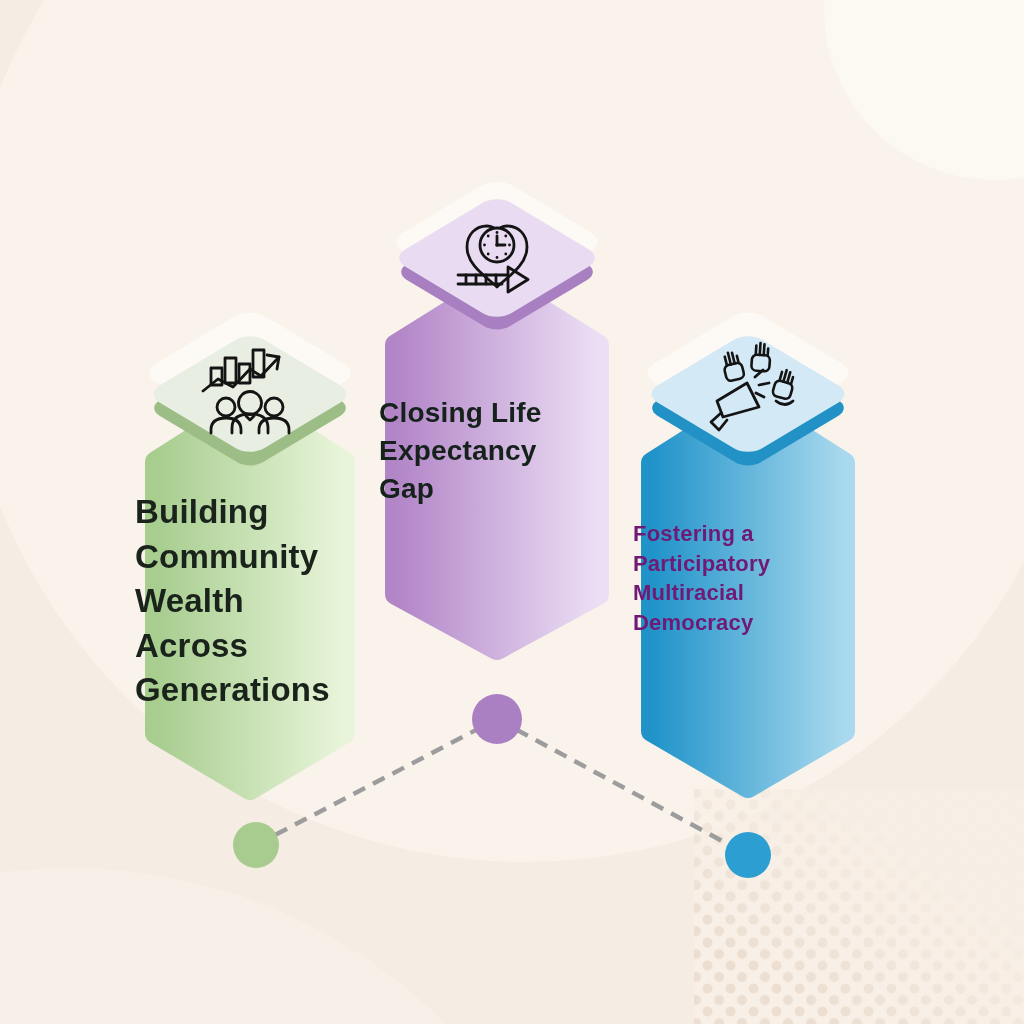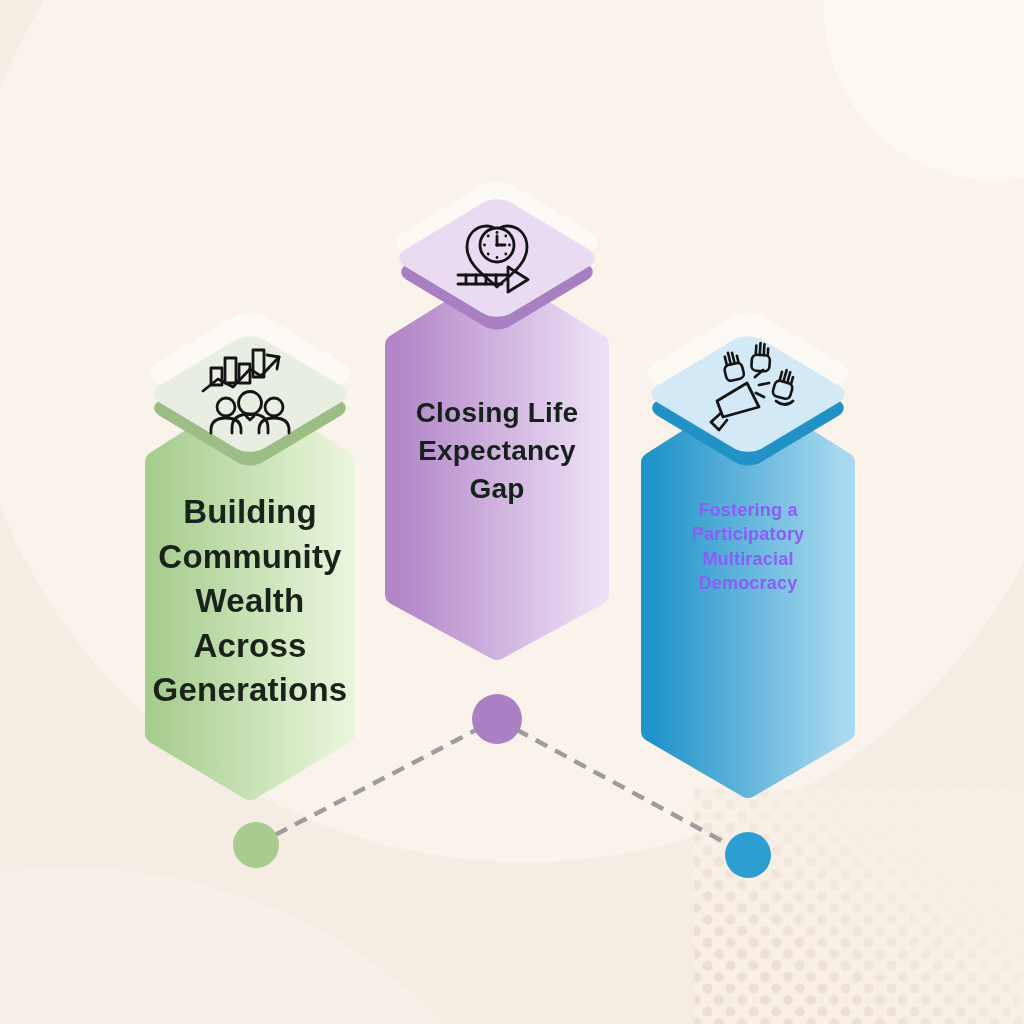--- a/index.html
+++ b/index.html
@@ -26,26 +26,26 @@
       linear-gradient(to top right, rgba(249,242,234,0) 22%, rgba(247,239,230,.95) 72%),
       radial-gradient(circle, #ecdfd2 4.6px, rgba(0,0,0,0) 5.4px),
       radial-gradient(circle, #ecdfd2 4.6px, rgba(0,0,0,0) 5.4px),
       rgba(249,242,234,.55);
     background-size:100% 100%, 23px 23px, 23px 23px, 100% 100%;
     background-position:0 0, 2px 4px, 13.5px 15.5px, 0 0;
   }
   svg.scene { position:absolute; left:0; top:0; }
   .ic { stroke:#141414; stroke-width:2.8; fill:none; stroke-linecap:round; stroke-linejoin:round; }
   .pillar-text {
-    position:absolute; text-align:center; font-weight:bold;
+    position:absolute; font-weight:bold;
     white-space:pre-line; line-height:1.35; letter-spacing:.2px;
   }
   .pt-green  { left:135px; top:490px; width:230px; font-size:33px; color:#1a231b; }
   .pt-purple { left:379px; top:394px; width:236px; font-size:28px; color:#15211b; }
-  .pt-blue   { left:633px; top:498px; width:230px; font-size:18px; color:#8b5cf6; }
+  .pt-blue   { left:633px; top:519px; width:230px; font-size:22px; color:#701a75; }
 </style>
 </head>
 <body>
 
 <div class="canvas">
   <div class="bg-circle"></div>
   <div class="bg-corner"></div>
   <div class="bg-bottom"></div>
   <div class="halftone"></div>
 

